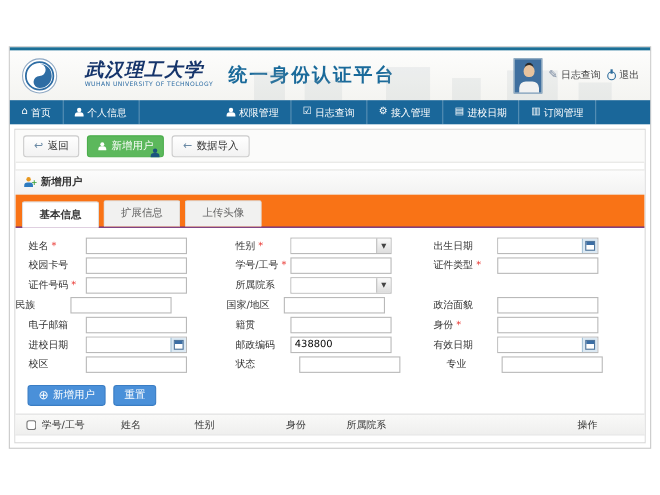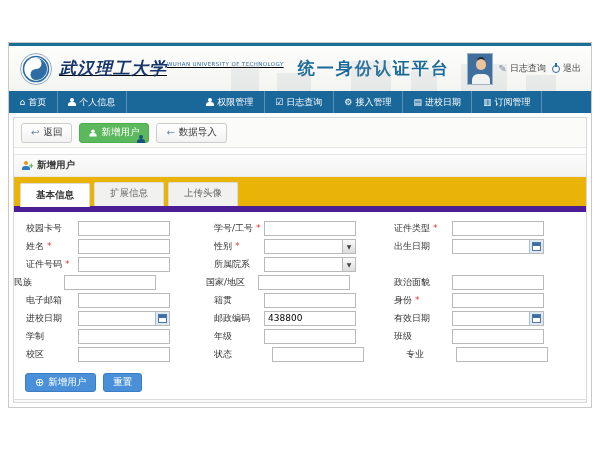--- a/index.html
+++ b/index.html
@@ -13,21 +13,21 @@
          position:relative; overflow:hidden; flex:0 0 auto; }
   .skyline { position:absolute; right:30px; bottom:0; width:330px; height:34px; opacity:.14;
              background:
                linear-gradient(#9aa7af,#9aa7af) 0 100%/28px 26px no-repeat,
                linear-gradient(#9aa7af,#9aa7af) 46px 100%/34px 18px no-repeat,
                linear-gradient(#9aa7af,#9aa7af) 120px 100%/40px 30px no-repeat,
                linear-gradient(#9aa7af,#9aa7af) 180px 100%/26px 20px no-repeat,
                linear-gradient(#9aa7af,#9aa7af) 230px 100%/46px 27px no-repeat,
                linear-gradient(#9aa7af,#9aa7af) 295px 100%/30px 16px no-repeat; }
   .logo { width:34px; height:34px; margin-left:10px; flex:0 0 auto; }
-  .uni { margin-left:6px; display:flex; flex-direction:row; line-height:1;text-decoration:underline; }
+  .uni { margin-left:24px; display:flex; flex-direction:column; line-height:1; }
   .uni-cn { font-family:"DejaVu Serif", serif; font-weight:bold; font-style:italic; font-size:17px; color:#16356b; letter-spacing:1px; }
   .uni-en { font-size:5.5px; color:#2e6da4; margin-top:2px; letter-spacing:.4px; }
   .plat { margin-left:14px; font-size:17px; font-weight:bold; color:#1a6a9a; letter-spacing:2px; }
   .hdr-right { margin-left:auto; display:flex; align-items:center; gap:6px; padding-right:10px; position:relative; z-index:1; }
   .avatar { width:26px; height:32px; background:#3f6f9f; border:1px solid #9db4c6; position:relative; overflow:hidden; }
   .avatar::before { content:""; position:absolute; left:8px; top:5px; width:10px; height:11px; border-radius:50% 50% 45% 45%; background:#e8c39e; box-shadow:0 -3px 0 -1px #2b2b2b; }
   .avatar::after { content:""; position:absolute; left:4px; bottom:-2px; width:18px; height:12px; border-radius:6px 6px 0 0; background:#f2f2f2; }
   .hlink { display:flex; align-items:center; gap:3px; font-size:9px; color:#444; cursor:pointer; }
   .i-pencil { color:#7a8aa0; font-size:10px; }
   .i-power { display:inline-block; width:8px; height:8px; border:1.5px solid #2c6c9c; border-radius:50%; position:relative; }
@@ -55,21 +55,21 @@
   .btn-green .i-person { color:#fff; transform:scale(.9); }
 
   .sec-head { height:23px; margin-top:6px; background:linear-gradient(#fcfcfc,#f3f3f2); border-top:1px solid #e4e4e2;
               border-bottom:1px solid #e9e9e7; display:flex; align-items:center; gap:5px; padding:0 8px;
               font-size:9.5px; font-weight:bold; color:#333; flex:0 0 auto; }
   .i-useradd { position:relative; width:10px; height:9px; color:#2e7bbf; }
   .i-useradd::before { content:""; position:absolute; left:2px; top:0; width:4px; height:4px; border-radius:50%; background:#e8971e; }
   .i-useradd::after { content:""; position:absolute; left:0; bottom:0; width:8px; height:4px; border-radius:3px 3px 0 0; background:#2e7bbf; }
   .i-useradd .plus { position:absolute; right:-2px; bottom:0; font-size:7px; font-weight:bold; color:#3aa13a; line-height:1; }
 
-  .tabs { display:flex; gap:4px; padding:5px 6px 0; border-bottom:6px solid #4c1d95; background:#eab308; flex:0 0 auto;font-family:Liberation Serif, serif; }
+  .tabs { display:flex; gap:4px; padding:5px 6px 0; border-bottom:1px solid #4c1d95; background:#f97316; flex:0 0 auto;font-family:Liberation Serif, serif; }
   .tab { padding:4px 15px 5px; font-size:9.5px; color:#666; background:#f1f1f0; border:1px solid #ddd;
          border-bottom:none; border-radius:2px 2px 0 0; margin-bottom:0; cursor:pointer; }
   .tab.active { background:#fff; color:#333; font-weight:bold; position:relative; top:1px; padding-top:5px; }
 
   
   .form { padding:7px 0 4px; flex:0 0 auto; }
   .frow { display:flex; align-items:center; height:18px; }
   .fc { display:flex; align-items:center; }
   .fc1 { width:188px; margin-left:12px; }
   .fc2 { width:180px; }
@@ -191,35 +191,20 @@
     <div class="tabs">
       <span class="tab active">基本信息</span>
       <span class="tab">扩展信息</span>
       <span class="tab">上传头像</span>
     </div>
 
     <div class="form">
 
       <div class="frow">
         <div class="fc fc1">
-          <span class="flb"><span>校园卡号</span> <span class="req"></span></span>
-          <input class="fin" style="">
-        </div>
-        <div class="fc fc2">
-          <span class="flb"><span>学号/工号</span> <span class="req">*</span></span>
-          <input class="fin" style="">
-        </div>
-        <div class="fc fc3">
-          <span class="flb"><span>证件类型</span> <span class="req">*</span></span>
-          <input class="fin" style="">
-        </div>
-      </div>
-
-      <div class="frow">
-        <div class="fc fc1">
           <span class="flb"><span>姓名</span> <span class="req">*</span></span>
           <input class="fin" style="">
         </div>
         <div class="fc fc2">
           <span class="flb"><span>性别</span> <span class="req">*</span></span>
           <span class="ctlwrap">
               <input class="fin2" style="">
               <span class="ddbtn">▼</span>
             </span>
         </div>
@@ -229,20 +214,35 @@
               <input class="fin2" style="">
               <span class="calbtn">
                 <span class="i-cal"></span>
               </span>
             </span>
         </div>
       </div>
 
       <div class="frow">
         <div class="fc fc1">
+          <span class="flb"><span>校园卡号</span> <span class="req"></span></span>
+          <input class="fin" style="">
+        </div>
+        <div class="fc fc2">
+          <span class="flb"><span>学号/工号</span> <span class="req">*</span></span>
+          <input class="fin" style="">
+        </div>
+        <div class="fc fc3">
+          <span class="flb"><span>证件类型</span> <span class="req">*</span></span>
+          <input class="fin" style="">
+        </div>
+      </div>
+
+      <div class="frow">
+        <div class="fc fc1">
           <span class="flb"><span>证件号码</span> <span class="req">*</span></span>
           <input class="fin" style="">
         </div>
         <div class="fc fc2">
           <span class="flb"><span>所属院系</span> <span class="req"></span></span>
           <span class="ctlwrap">
               <input class="fin2" style="">
               <span class="ddbtn">▼</span>
             </span>
         </div>
@@ -296,34 +296,20 @@
           <span class="flb"><span>有效日期</span> <span class="req"></span></span>
           <span class="ctlwrap">
               <input class="fin2" style="">
               <span class="calbtn">
                 <span class="i-cal"></span>
               </span>
             </span>
         </div>
       </div>
 
-      <div class="frow">
-        <div class="fc fc1">
-          <span class="flb"><span>学制</span> <span class="req"></span></span>
-          <input class="fin" style="">
-        </div>
-        <div class="fc fc2">
-          <span class="flb"><span>年级</span> <span class="req"></span></span>
-          <input class="fin" style="">
-        </div>
-        <div class="fc fc3">
-          <span class="flb"><span>班级</span> <span class="req"></span></span>
-          <input class="fin" style="">
-        </div>
-      </div>
 
       <div class="frow">
         <div class="fc fc1">
           <span class="flb"><span>校区</span> <span class="req"></span></span>
           <input class="fin" style="">
         </div>
         <div class="fc fc3">
           <span class="flb"><span>状态</span> <span class="req"></span></span>
           <input class="fin" style="">
         </div>

